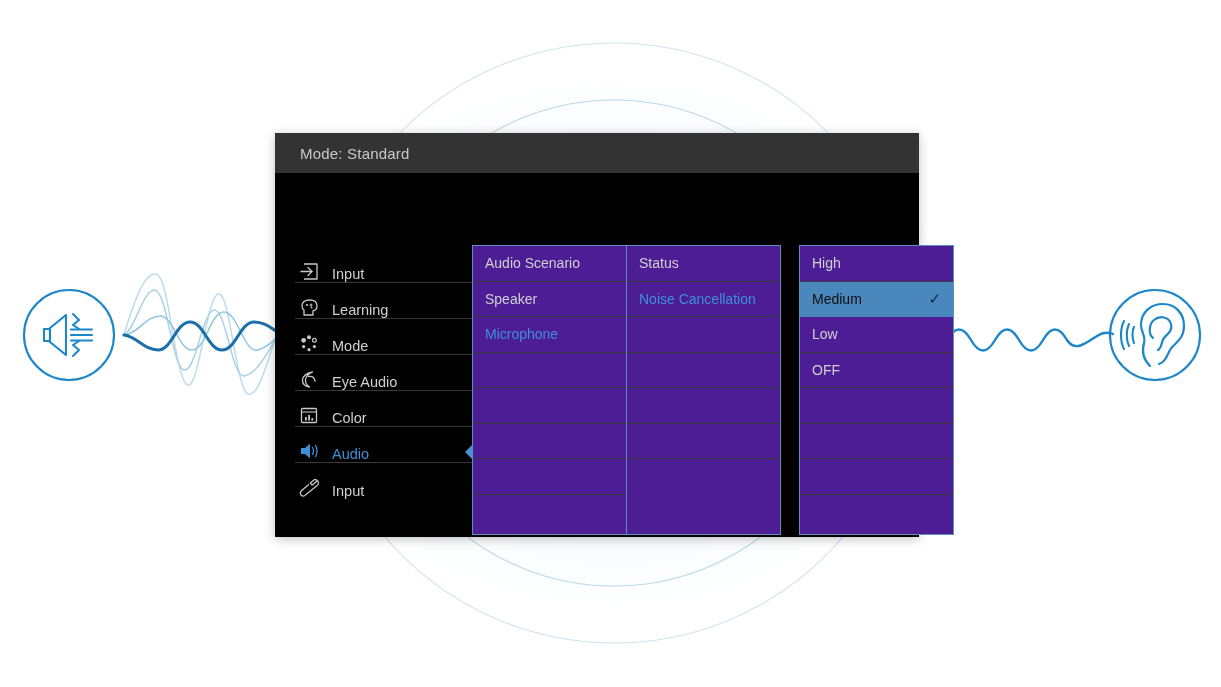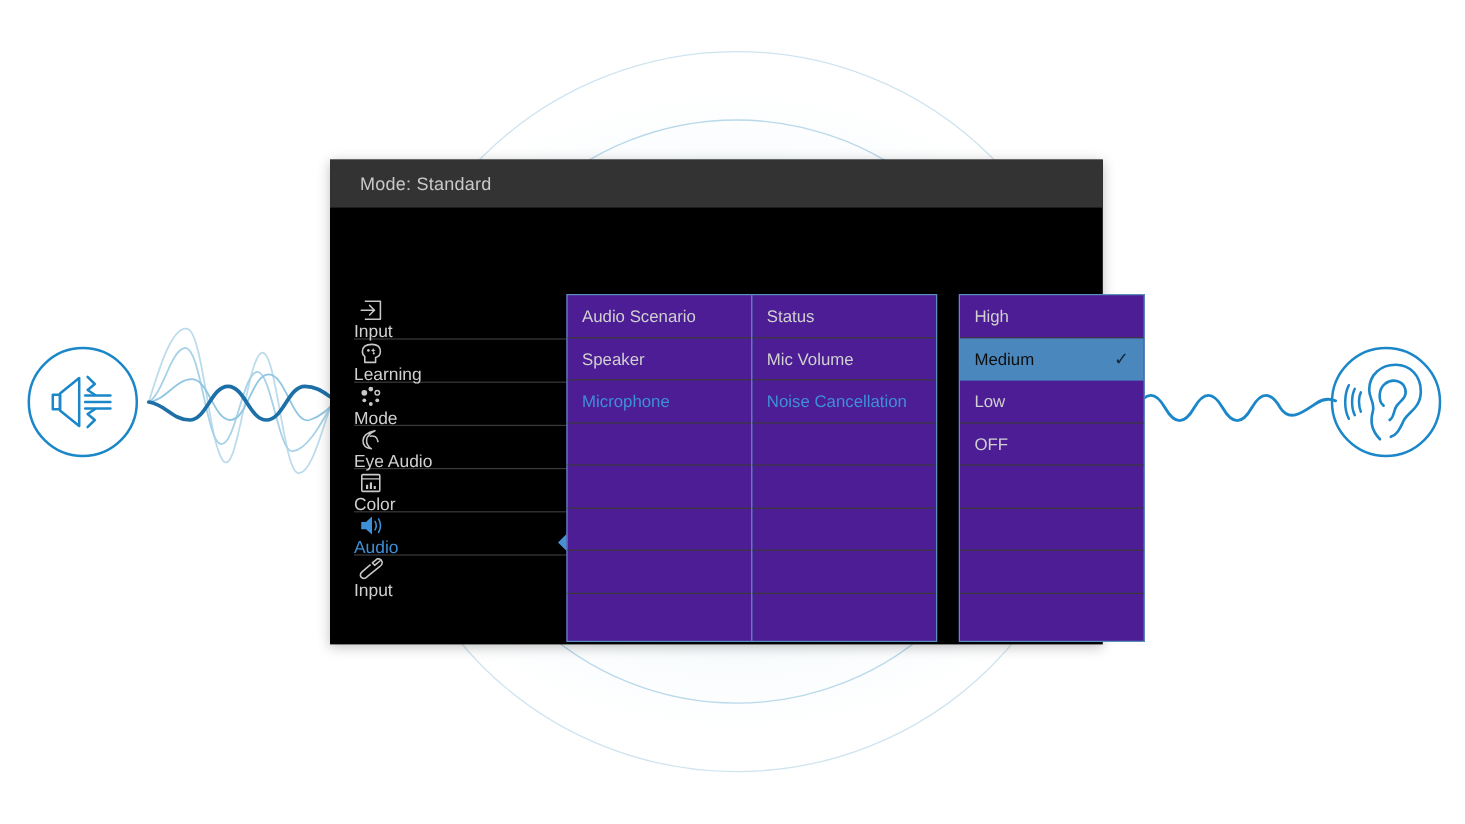--- a/index.html
+++ b/index.html
@@ -48,24 +48,23 @@
   }
 
   #osd-body { position:relative; height:364px; }
 
   
   #sidebar {
     position:absolute; left:20px; top:74px;
     width:185px;
   }
   .side-item {
-    height:36px; display:flex; align-items:flex-start;
+    height:36px; display:flex; align-items:flex-end;
     border-bottom:1px solid #3a3a3a;
     cursor:default;
-    flex-direction:column;
   }
   .side-item:last-child { border-bottom:none; }
   .side-item .ico {
     width:28px; height:22px; display:flex;
     align-items:center; justify-content:center;
     margin-right:9px; flex:none;
   }
   .side-item .lbl { font-size:14.5px; color:#d0d0d0; }
   .side-item.active .lbl { color:#3f8fd6; }
 
@@ -272,23 +271,20 @@
         </div>
       <div class="col-row blank">
           <span></span>
         </div>
     </div>
 
     <div class="col" id="col-2">
       <div class="col-row">
           <span>Status</span>
         </div>
-      <div class="col-row">
-          <span>Mic Volume</span>
-        </div>
       <div class="col-row accent">
           <span>Noise Cancellation</span>
         </div>
       <div class="col-row blank">
           <span></span>
         </div>
       <div class="col-row blank">
           <span></span>
         </div>
       <div class="col-row blank">

